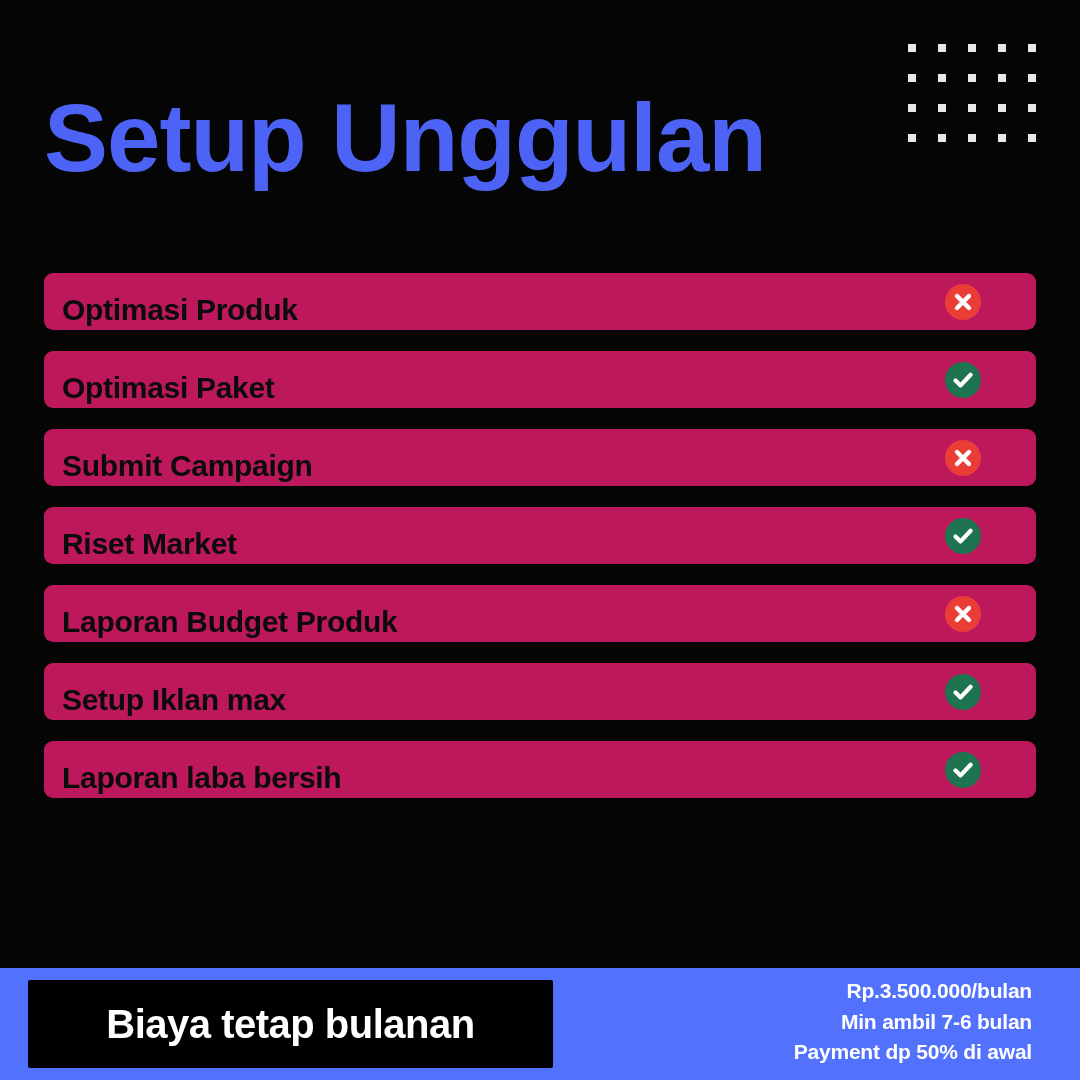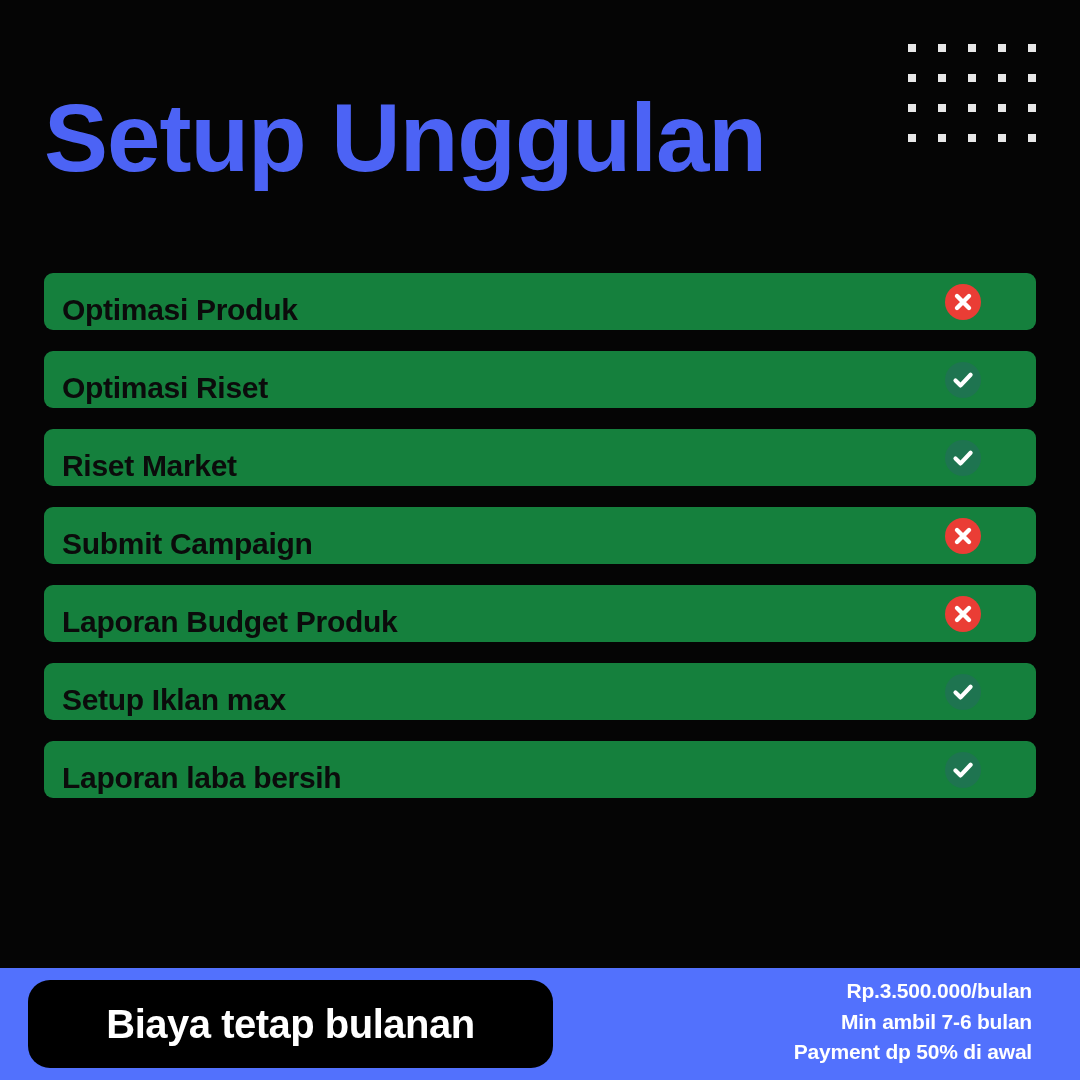--- a/index.html
+++ b/index.html
@@ -52,21 +52,21 @@
     top: 273px;
     left: 44px;
     width: 992px;
     display: flex;
     flex-direction: column;
     gap: 21px;
   }
   .feature-row {
     position: relative;
     height: 57px;
-    background: #15803d;
+    background: #be185d;
     border-radius: 9px;
     display: flex;
     align-items: center;
     padding: 16px 0 0 18px;
     box-sizing: border-box;
   }
   .feature-label {
     font-size: 30px;
     font-weight: 700;
     color: #0b0b0b;
@@ -103,21 +103,21 @@
     height: 112px;
     background: #5271fd;
   }
   .footer-pill {
     position: absolute;
     left: 28px;
     top: 12px;
     width: 525px;
     height: 88px;
     background: #000000;
-    border-radius: 22px;
+    border-radius: 2px;
     display: flex;
     align-items: center;
     justify-content: center;
   }
   .footer-pill-label {
     font-size: 40px;
     font-weight: 700;
     color: #ffffff;
     letter-spacing: -0.5px;
     line-height: 1;
@@ -176,45 +176,45 @@
         <span class="feature-label">Optimasi Produk</span>
         <span class="feature-status">
           <span class="status-circle" style="background: rgb(234, 61, 53);">
             <svg width="36" height="36" viewBox="0 0 36 36" aria-hidden="true">
               <path d="M12 12 L24 24 M24 12 L12 24" fill="none" stroke="#ffffff" stroke-width="4.4" stroke-linecap="round"></path>
             </svg>
           </span>
         </span>
       </div>
       <div class="feature-row">
-        <span class="feature-label">Optimasi Riset</span>
-        <span class="feature-status">
-          <span class="status-circle" style="background: rgb(30, 116, 80);">
-            <svg width="36" height="36" viewBox="0 0 36 36" aria-hidden="true">
-              <path d="M10.5 18.4 L15.6 23.4 L25.6 12.8" fill="none" stroke="#ffffff" stroke-width="4.2" stroke-linecap="round" stroke-linejoin="round"></path>
+        <span class="feature-label">Optimasi Paket</span>
+        <span class="feature-status">
+          <span class="status-circle" style="background: rgb(30, 116, 80);">
+            <svg width="36" height="36" viewBox="0 0 36 36" aria-hidden="true">
+              <path d="M10.5 18.4 L15.6 23.4 L25.6 12.8" fill="none" stroke="#ffffff" stroke-width="4.2" stroke-linecap="round" stroke-linejoin="round"></path>
+            </svg>
+          </span>
+        </span>
+      </div>
+      <div class="feature-row">
+        <span class="feature-label">Submit Campaign</span>
+        <span class="feature-status">
+          <span class="status-circle" style="background: rgb(234, 61, 53);">
+            <svg width="36" height="36" viewBox="0 0 36 36" aria-hidden="true">
+              <path d="M12 12 L24 24 M24 12 L12 24" fill="none" stroke="#ffffff" stroke-width="4.4" stroke-linecap="round"></path>
             </svg>
           </span>
         </span>
       </div>
       <div class="feature-row">
         <span class="feature-label">Riset Market</span>
         <span class="feature-status">
           <span class="status-circle" style="background: rgb(30, 116, 80);">
             <svg width="36" height="36" viewBox="0 0 36 36" aria-hidden="true">
               <path d="M10.5 18.4 L15.6 23.4 L25.6 12.8" fill="none" stroke="#ffffff" stroke-width="4.2" stroke-linecap="round" stroke-linejoin="round"></path>
-            </svg>
-          </span>
-        </span>
-      </div>
-      <div class="feature-row">
-        <span class="feature-label">Submit Campaign</span>
-        <span class="feature-status">
-          <span class="status-circle" style="background: rgb(234, 61, 53);">
-            <svg width="36" height="36" viewBox="0 0 36 36" aria-hidden="true">
-              <path d="M12 12 L24 24 M24 12 L12 24" fill="none" stroke="#ffffff" stroke-width="4.4" stroke-linecap="round"></path>
             </svg>
           </span>
         </span>
       </div>
       <div class="feature-row">
         <span class="feature-label">Laporan Budget Produk</span>
         <span class="feature-status">
           <span class="status-circle" style="background: rgb(234, 61, 53);">
             <svg width="36" height="36" viewBox="0 0 36 36" aria-hidden="true">
               <path d="M12 12 L24 24 M24 12 L12 24" fill="none" stroke="#ffffff" stroke-width="4.4" stroke-linecap="round"></path>

